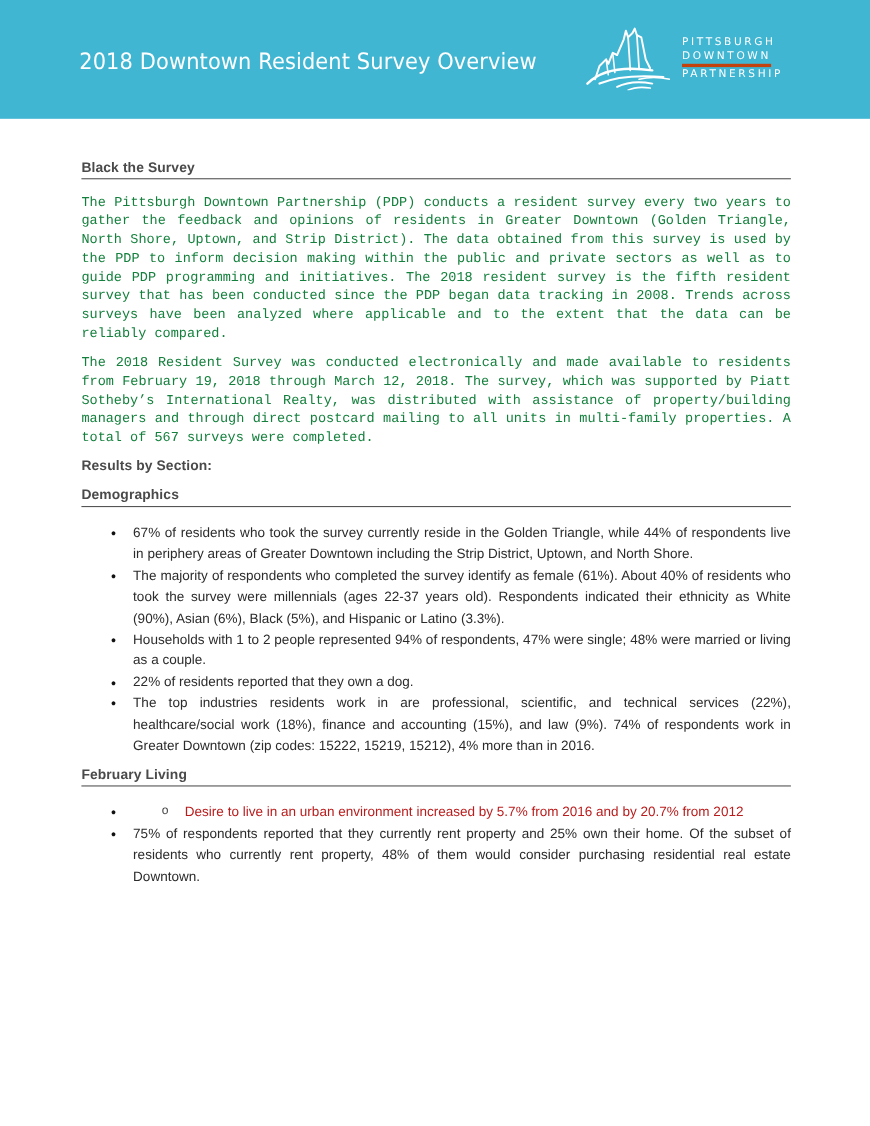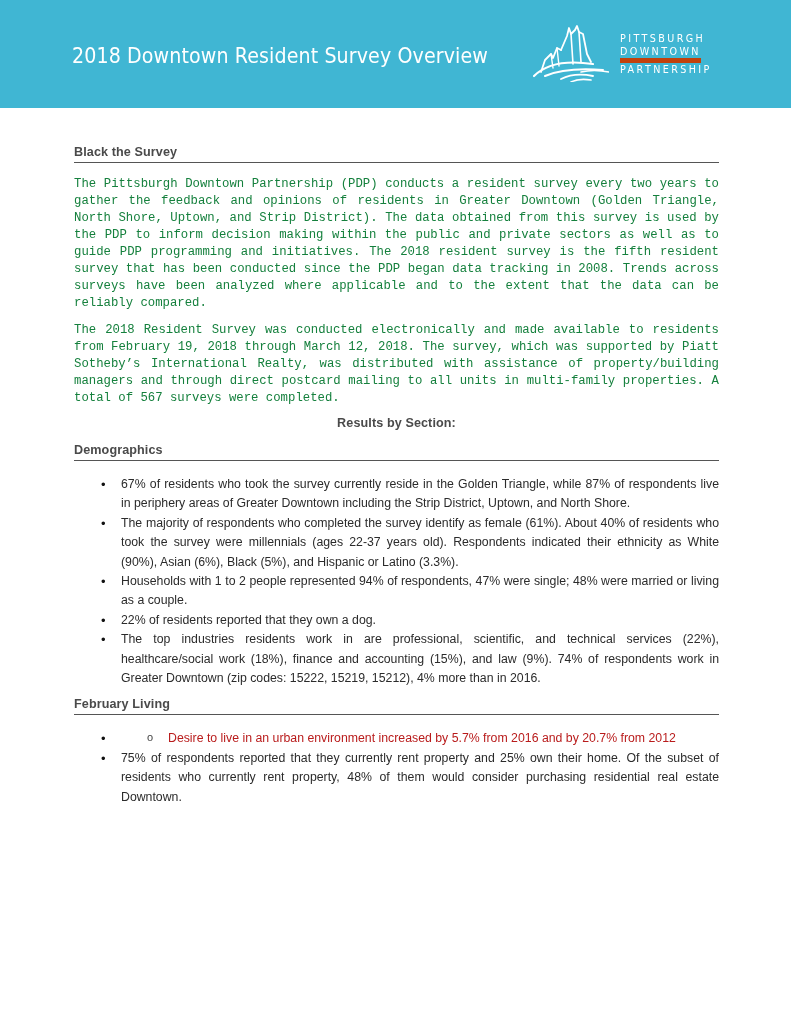--- a/index.html
+++ b/index.html
@@ -16,21 +16,21 @@
     font-family: "DejaVu Sans", sans-serif; font-weight: normal;
     transform: scaleX(0.93); transform-origin: left top;
   }
   .logo { position: absolute; left: 531px; top: 24px; width: 190px; height: 60px; }
   .logo-mark { position: absolute; left: 0; top: 0; width: 78px; height: 58px; }
   .logo-text {
     position: absolute; left: 89px; top: 8px; color: #ffffff;
     font-size: 9.6px; letter-spacing: 2.4px; line-height: 13px;
     font-family: "DejaVu Sans", sans-serif;
   }
-  .logo-text .line2 { display: inline-block; border-bottom: 5px solid #c2410c; line-height: 12px; }
+  .logo-text .line2 { display: inline-block; border-bottom: 3px solid #c2410c; line-height: 12px; }
 
   .content { position: absolute; left: 74px; top: 145px; width: 645px; }
   .sec-head {
     font-size: 12.6px; color: #4a4a4a; padding-bottom: 3px;
     border-bottom: 1.3px solid #555555; letter-spacing: 0.1px;
   }
   .sec-head.plain { border-bottom: none; }
   p.body {
     font-size: 12.3px; line-height: 17px; text-align: justify;
     color: #15803d;
@@ -80,26 +80,26 @@
   </div>
 </header>
 
 <main class="content">
   <section>
     <h2 class="sec-head">Black the Survey</h2>
     <p class="body" style="margin-top:13px;">The Pittsburgh Downtown Partnership (PDP) conducts a resident survey every two years to gather the feedback and opinions of residents in Greater Downtown (Golden Triangle, North Shore, Uptown, and Strip District). The data obtained from this survey is used by the PDP to inform decision making within the public and private sectors as well as to guide PDP programming and initiatives. The 2018 resident survey is the fifth resident survey that has been conducted since the PDP began data tracking in 2008. Trends across surveys have been analyzed where applicable and to the extent that the data can be reliably compared.</p>
     <p class="body" style="margin-top:10px;">The 2018 Resident Survey was conducted electronically and made available to residents from February 19, 2018 through March 12, 2018.  The survey, which was supported by Piatt Sotheby’s International Realty, was distributed with assistance of property/building managers and through direct postcard mailing to all units in multi-family properties. A total of 567 surveys were completed.</p>
   </section>
 
-  <h2 class="sec-head plain" style="margin-top:9px;text-align:center;">Results by Section:</h2>
+  <h2 class="sec-head plain" style="margin-top:9px;">Results by Section:</h2>
 
   <section style="margin-top:10px;">
     <h2 class="sec-head">Demographics</h2>
     <ul class="bullets" style="margin-top:14px;">
-      <li>67% of residents who took the survey currently reside in the Golden Triangle, while 87% of respondents live in periphery areas of Greater Downtown including the Strip District, Uptown, and North Shore.</li>
+      <li>67% of residents who took the survey currently reside in the Golden Triangle, while 44% of respondents live in periphery areas of Greater Downtown including the Strip District, Uptown, and North Shore.</li>
       <li>The majority of respondents who completed the survey identify as female (61%). About 40% of residents who took the survey were millennials (ages 22-37 years old). Respondents indicated their ethnicity as White (90%), Asian (6%), Black (5%), and Hispanic or Latino (3.3%).</li>
       <li>Households with 1 to 2 people represented 94% of respondents, 47% were single; 48% were married or living as a couple.</li>
       <li>22% of residents reported that they own a dog.</li>
       <li>The top industries residents work in are professional, scientific, and technical services (22%), healthcare/social work (18%), finance and accounting (15%), and law (9%). 74% of respondents work in Greater Downtown (zip codes: 15222, 15219, 15212), 4% more than in 2016.</li>
     </ul>
   </section>
 
   <section style="margin-top:9px;">
     <h2 class="sec-head">February Living</h2>
     <ul class="bullets" style="margin-top:14px;">

